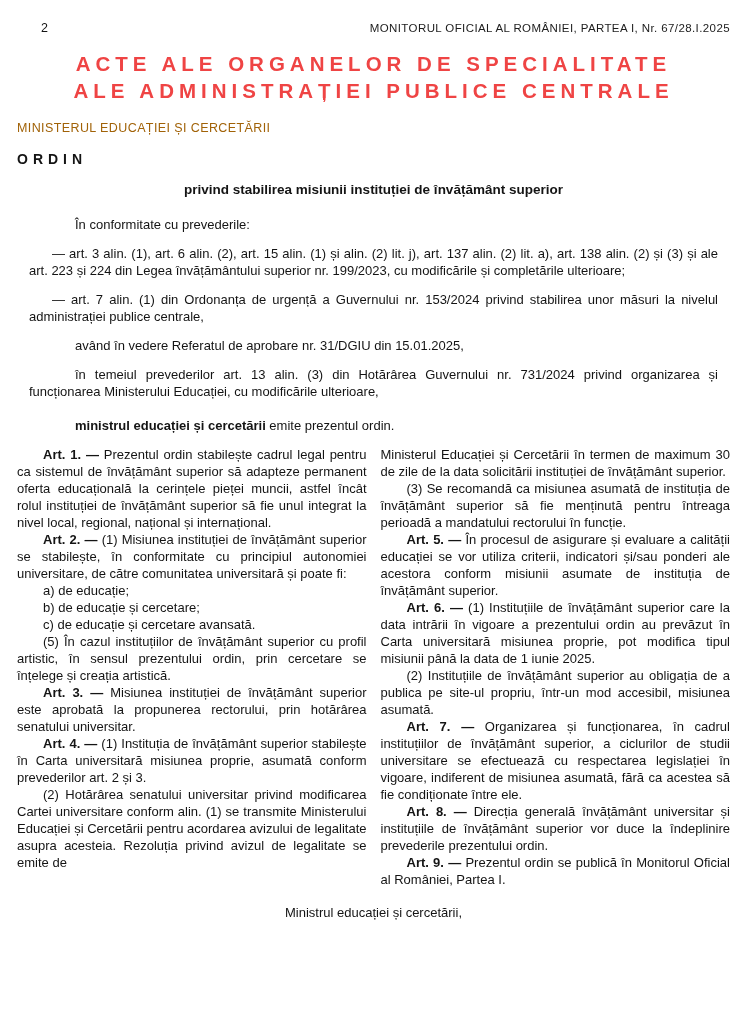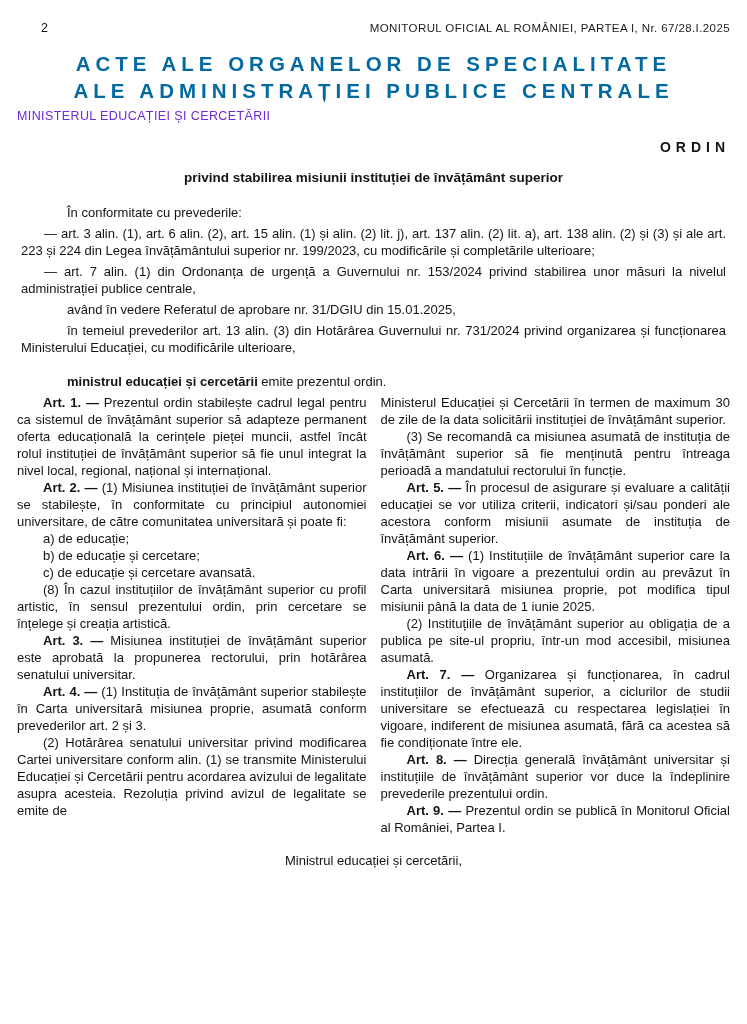--- a/index.html
+++ b/index.html
@@ -28,47 +28,47 @@
   }
 
   
   .section-title {
     text-align: center;
     font-weight: bold;
     font-size: 20.5px;
     line-height: 27px;
     letter-spacing: 5px;
     margin-top: 12px;
-    color: #0369a1;
+    color: #ef4444;
   }
 
   .ministry {
     font-size: 12.5px;
     letter-spacing: 0.4px;
-    margin-top: 4px;
-    color: #6d28d9;
+    margin-top: 16px;
+    color: #a16207;
   }
 
   .order-heading {
-    text-align: right;
+    text-align: left;
     font-weight: bold;
     font-size: 14px;
     letter-spacing: 5px;
     margin-top: 14px;
   }
   .order-subtitle {
     text-align: center;
     font-weight: bold;
     font-size: 13.5px;
     margin-top: 13px;
   }
 
   
   .preamble { margin-top: 18px; text-align: justify; }
-  .preamble p { margin: 4px; }
+  .preamble p { margin: 12px; }
   .indent-lg { text-indent: 46px; }
   .indent-sm { text-indent: 23px; }
   .enact { margin-top: 17px !important; text-indent: 46px; }
   .bold { font-weight: bold; }
 
   
   .columns {
     display: flex;
     gap: 14px;
     margin-top: 0;
@@ -113,21 +113,21 @@
     <p class="enact"><span class="bold">ministrul educației și cercetării</span><span> emite prezentul ordin.</span></p>
   </div>
 
   <div class="columns">
     <div class="col">
       <p><span class="lead">Art. 1. — </span><span>Prezentul ordin stabilește cadrul legal pentru ca sistemul de învățământ superior să adapteze permanent oferta educațională la cerințele pieței muncii, astfel încât rolul instituției de învățământ superior să fie unul integrat la nivel local, regional, național și internațional.</span></p>
       <p><span class="lead">Art. 2. — </span><span>(1) Misiunea instituției de învățământ superior se stabilește, în conformitate cu principiul autonomiei universitare, de către comunitatea universitară și poate fi:</span></p>
       <p><span>a) de educație;</span></p>
       <p><span>b) de educație și cercetare;</span></p>
       <p><span>c) de educație și cercetare avansată.</span></p>
-      <p><span>(8) În cazul instituțiilor de învățământ superior cu profil artistic, în sensul prezentului ordin, prin cercetare se înțelege și creația artistică.</span></p>
+      <p><span>(5) În cazul instituțiilor de învățământ superior cu profil artistic, în sensul prezentului ordin, prin cercetare se înțelege și creația artistică.</span></p>
       <p><span class="lead">Art. 3. — </span><span>Misiunea instituției de învățământ superior este aprobată la propunerea rectorului, prin hotărârea senatului universitar.</span></p>
       <p><span class="lead">Art. 4. — </span><span>(1) Instituția de învățământ superior stabilește în Carta universitară misiunea proprie, asumată conform prevederilor art. 2 și 3.</span></p>
       <p><span>(2) Hotărârea senatului universitar privind modificarea Cartei universitare conform alin. (1) se transmite Ministerului Educației și Cercetării pentru acordarea avizului de legalitate asupra acesteia. Rezoluția privind avizul de legalitate se emite de</span></p>
     </div>
     <div class="col">
       <p class="noindent"><span>Ministerul Educației și Cercetării în termen de maximum 30 de zile de la data solicitării instituției de învățământ superior.</span></p>
       <p><span>(3) Se recomandă ca misiunea asumată de instituția de învățământ superior să fie menținută pentru întreaga perioadă a mandatului rectorului în funcție.</span></p>
       <p><span class="lead">Art. 5. — </span><span>În procesul de asigurare și evaluare a calității educației se vor utiliza criterii, indicatori și/sau ponderi ale acestora conform misiunii asumate de instituția de învățământ superior.</span></p>
       <p><span class="lead">Art. 6. — </span><span>(1) Instituțiile de învățământ superior care la data intrării în vigoare a prezentului ordin au prevăzut în Carta universitară misiunea proprie, pot modifica tipul misiunii până la data de 1 iunie 2025.</span></p>
       <p><span>(2) Instituțiile de învățământ superior au obligația de a publica pe site-ul propriu, într-un mod accesibil, misiunea asumată.</span></p>

